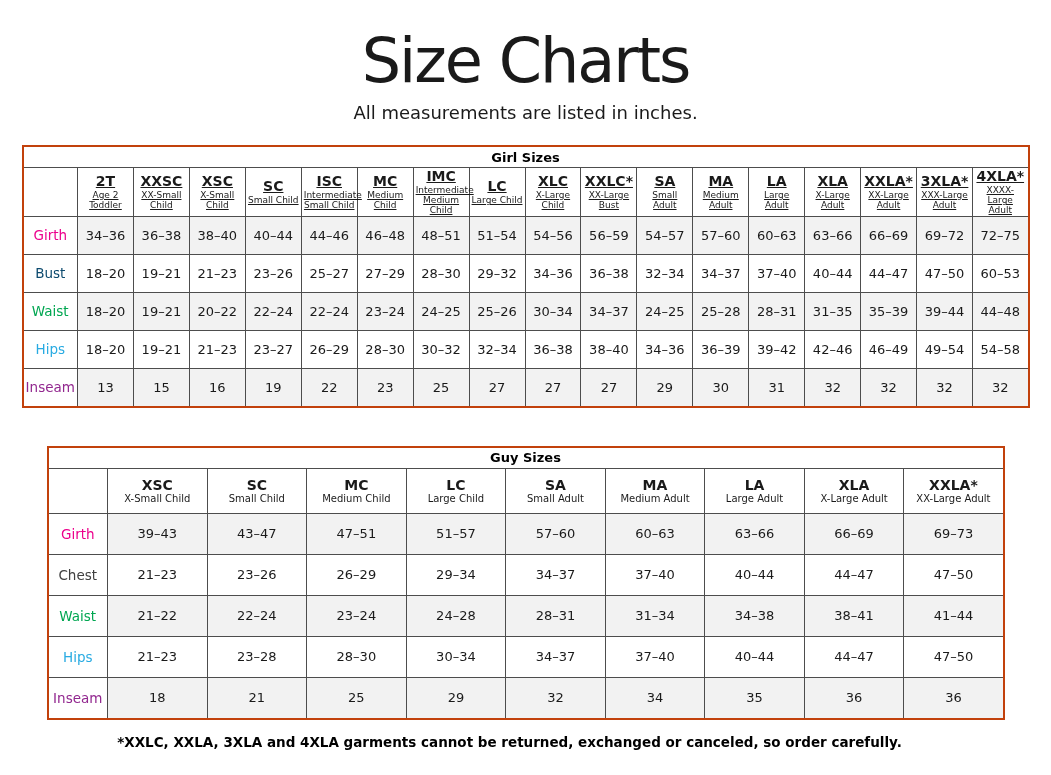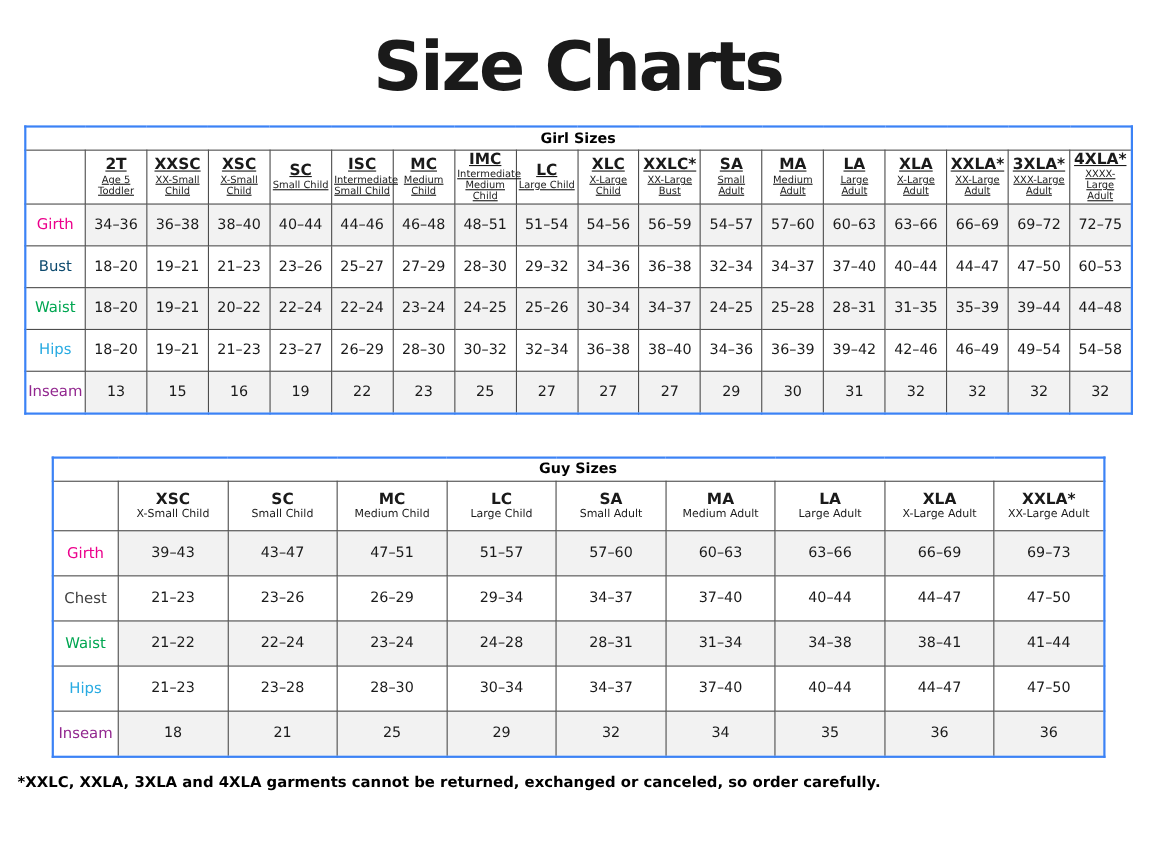--- a/index.html
+++ b/index.html
@@ -15,27 +15,27 @@
     font-family:"DejaVu Serif","Liberation Serif",serif;
     font-weight:bold;font-size:46px;line-height:1;letter-spacing:-2px;display:inline-block;
   }
   .logo-swoosh{position:absolute;top:-6px;left:18px;pointer-events:none;}
   .logo-bottom{
     font-family:"DejaVu Serif","Liberation Serif",serif;
     font-weight:bold;font-size:17px;letter-spacing:1px;margin-top:-2px;
   }
   .logo-reg{font-size:7px;vertical-align:baseline;}
   .page-title{
-    margin:0;font-size:62px;font-weight:700;letter-spacing:-2px;line-height:1;
+    margin:0;font-size:62px;font-weight:400;letter-spacing:-2px;line-height:1;
   }
   .subtitle{margin:10px 0 0 0;text-align:center;font-size:18px;}
   
   table.size-table{
     border-collapse:collapse;table-layout:fixed;
-    border:2px solid #3b82f6;
+    border:2px solid #c2410c;
   }
   table.size-table th,table.size-table td{
     border:1px solid #4d4d4d;text-align:center;vertical-align:middle;padding:0 2px;
     background:#ffffff;
   }
   th.table-title{background:#c7c7c7;font-size:13px;font-weight:bold;height:20px;color:#000;}
   th.size-col .code{font-size:14px;font-weight:bold;line-height:1.2;}
   th.size-col .desc{font-size:9px;font-weight:normal;line-height:1.15;}
   th.corner{background:#ffffff;}
   th.row-label{font-size:13.5px;font-weight:normal;text-align:center;background:#ffffff;}
@@ -45,32 +45,33 @@
   table.girl{width:1008px;margin:22px auto 0 auto;}
   table.girl th.size-col{height:46px;text-decoration:underline;}
   table.girl td.val,table.girl th.row-label{height:37px;}
   
   table.guy{width:958px;margin:38px auto 0 auto;}
   table.guy th.size-col{height:44px;}
   table.guy th.size-col .desc{font-size:10px;}
   table.guy td.val,table.guy th.row-label{height:40px;}
   
   .footnote{
-    margin:14px 48px 0 2px;text-align:left;font-size:13.5px;font-weight:bold;color:#000;padding-left:14px;
+    margin:14px 48px 0 2px;text-align:center;font-size:13.5px;font-weight:bold;color:#000;padding-left:14px;
   }
 </style>
 </head>
 <body>
 
 <div class="page">
 
   <div class="header">
     <h1 class="page-title">Size Charts</h1>
   </div>
 
+  <p class="subtitle">All measurements are listed in inches.</p>
 
   <table class="size-table girl" id="girl-table">
       <colgroup>
         <col style="width: 55px;">
         <col>
         <col>
         <col>
         <col>
         <col>
         <col>
@@ -87,21 +88,21 @@
         <col>
       </colgroup>
       <tbody>
         <tr>
           <th colspan="18" class="table-title">Girl Sizes</th>
         </tr>
         <tr>
           <th class="corner"></th>
           <th class="size-col">
             <div class="code">2T</div>
-            <div class="desc">Age 5 Toddler</div>
+            <div class="desc">Age 2 Toddler</div>
           </th>
           <th class="size-col">
             <div class="code">XXSC</div>
             <div class="desc">XX-Small Child</div>
           </th>
           <th class="size-col">
             <div class="code">XSC</div>
             <div class="desc">X-Small Child</div>
           </th>
           <th class="size-col">

